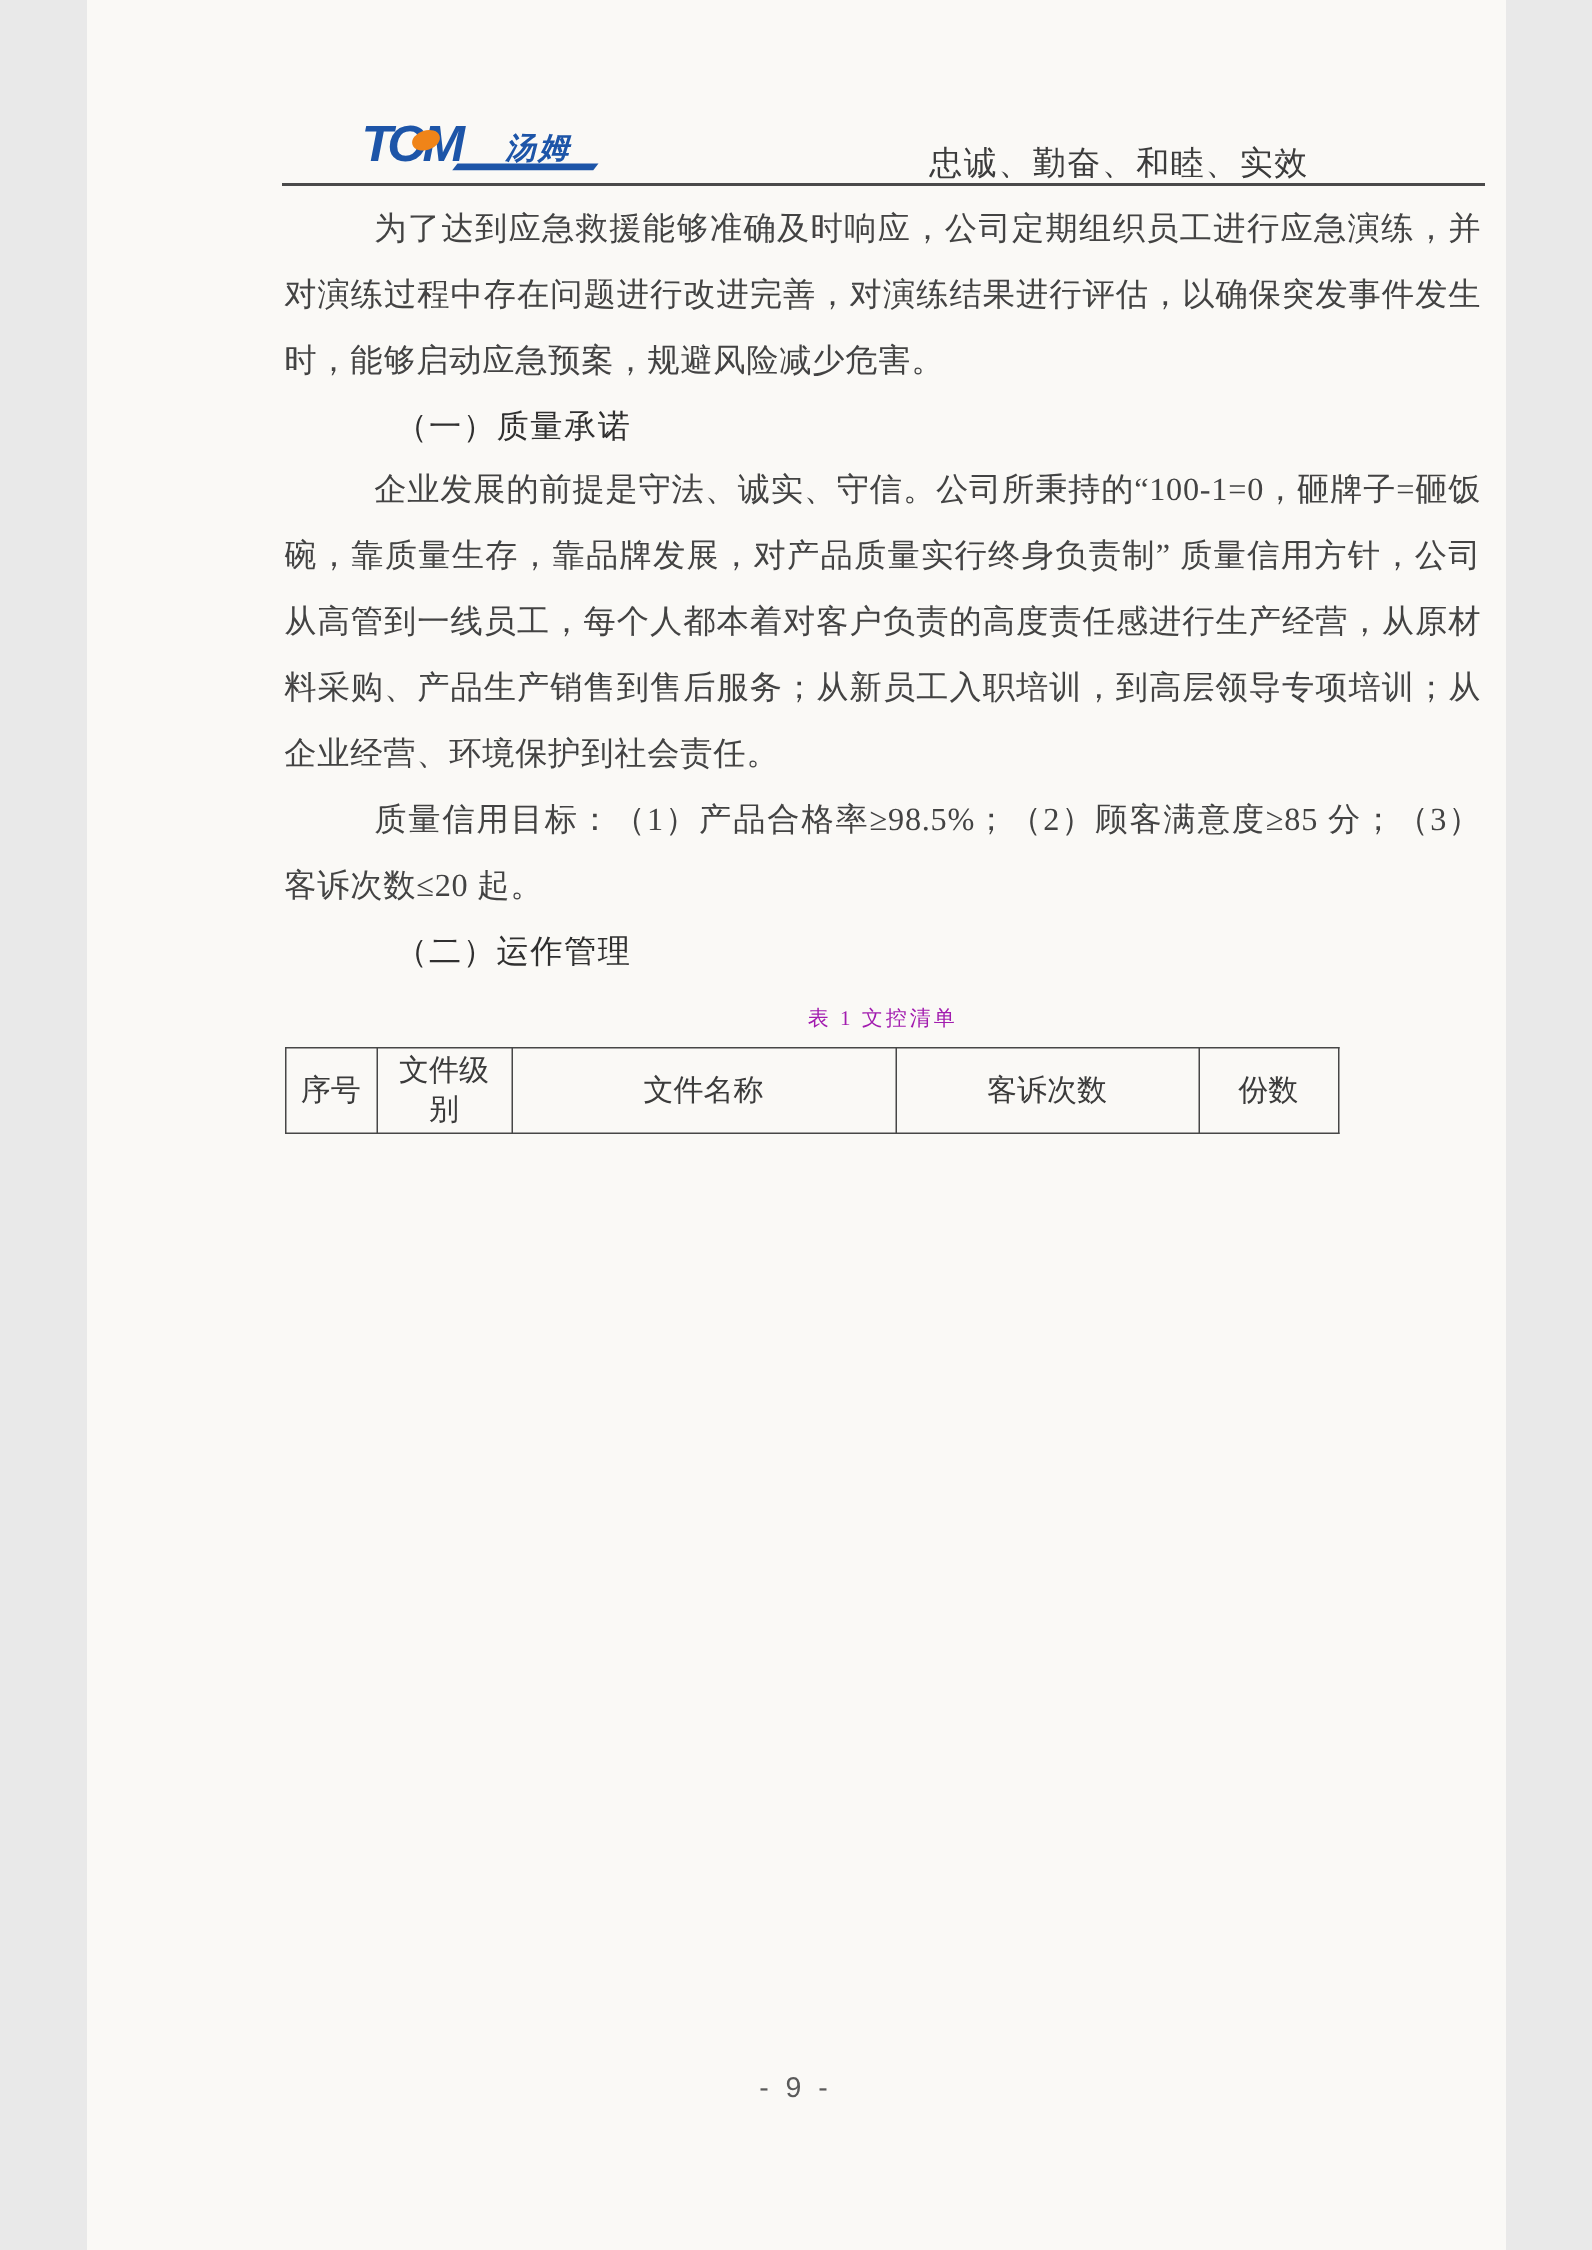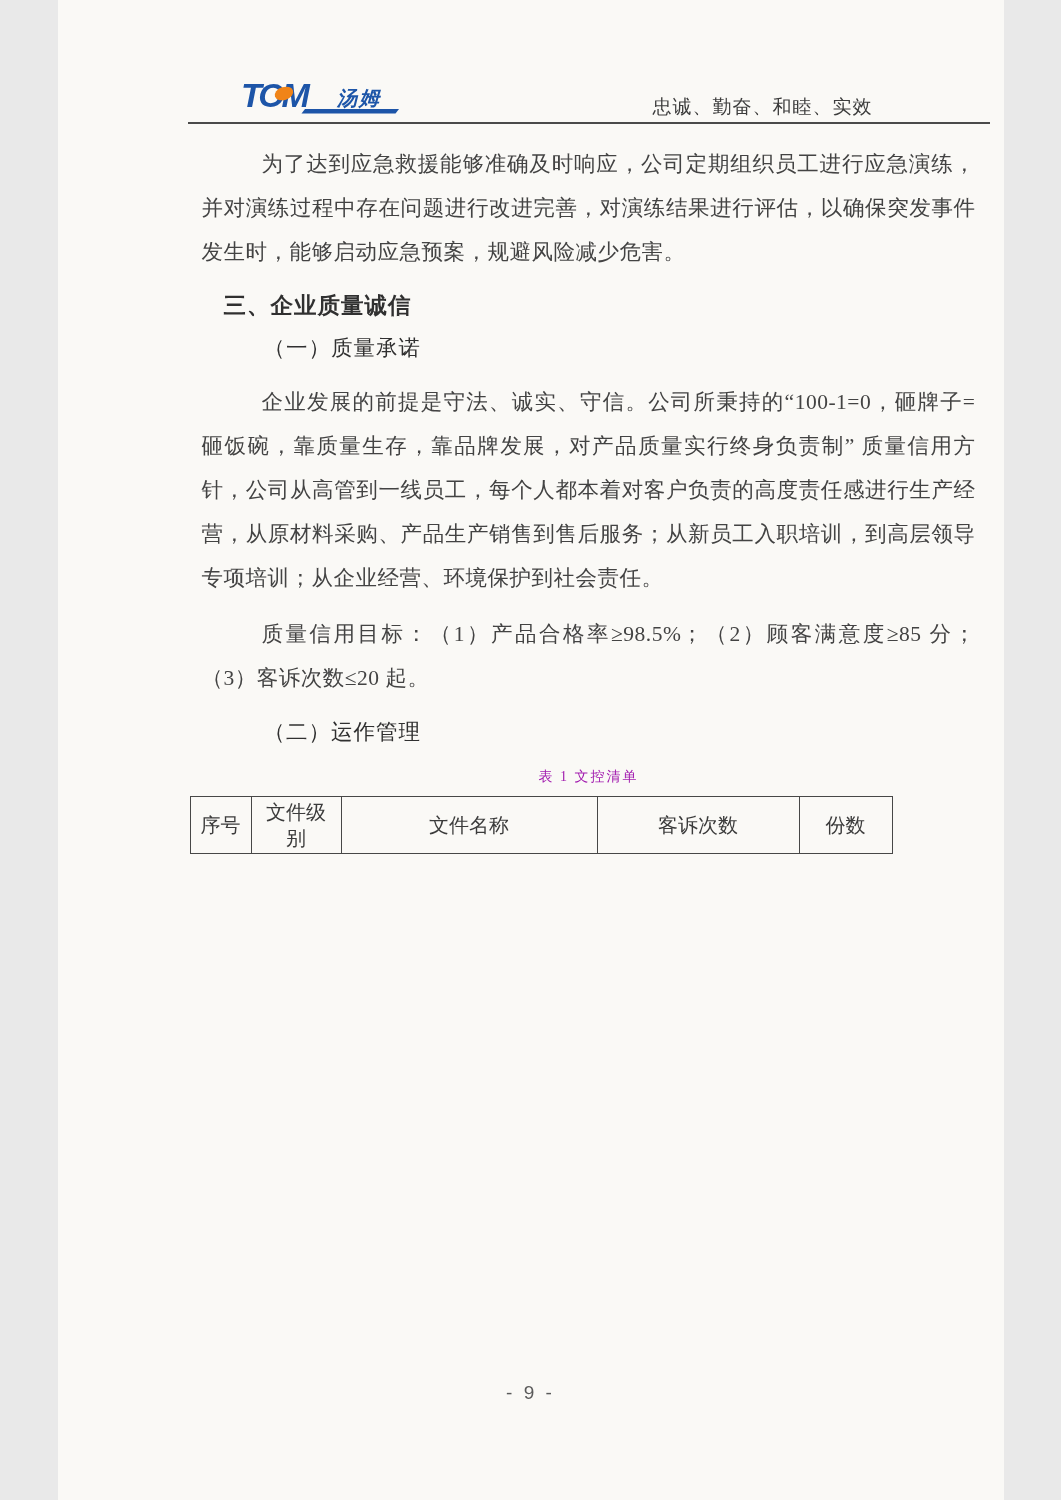--- a/index.html
+++ b/index.html
@@ -11,30 +11,30 @@
     background:#faf9f6;
     font-family:"Liberation Serif","DejaVu Serif",serif;
     color:#434343;
     overflow:hidden;
   }
   
   .logo-wrap { position:absolute; left:183px; top:76px; width:220px; height:44px; }
   .slogan {
     position:absolute; right:131px; top:94px;
     font-family:Liberation Sans, sans-serif;
-    font-size:19px; font-weight:500; letter-spacing:1px; color:#3c3c3c;
+    font-size:22px; font-weight:500; letter-spacing:1px; color:#3c3c3c;
   }
   .header-rule {
     position:absolute; left:130px; top:122px; width:802px; height:0;
     border-top:2px solid #4a4a4a;
   }
   
   .content { position:absolute; left:132px; top:130px; width:798px; }
   .par {
-    margin:12px; font-size:21.5px; line-height:44px;
+    margin:0; font-size:21.5px; line-height:44px;
     text-align:justify; text-indent:60px; color:#434343;
     letter-spacing:0.5px;
   }
   .h-section {
     margin:4px 0 0 34px; font-size:22.5px; line-height:40px;
     font-family:"Liberation Sans","DejaVu Sans",sans-serif;
     font-weight:bold; color:#303030; letter-spacing:1px;
   }
   .h-sub {
     margin:2px 0 0 74px; font-size:21.5px; line-height:40px;
@@ -78,21 +78,20 @@
       <path d="M64 33 L158 33 L154.5 37.5 L60.5 37.5 Z" fill="#1d55a8"></path>
       <text x="96" y="29" font-family="Liberation Sans, DejaVu Sans, sans-serif" font-size="20" font-weight="bold" font-style="italic" fill="#1d55a8" letter-spacing="2">汤姆</text>
     </svg>
   </div>
   <div class="slogan">忠诚、勤奋、和睦、实效</div>
   <div class="header-rule"></div>
 
   <div class="content">
     <p class="par">为了达到应急救援能够准确及时响应，公司定期组织员工进行应急演练，并对演练过程中存在问题进行改进完善，对演练结果进行评估，以确保突发事件发生时，能够启动应急预案，规避风险减少危害。</p>
 
-    <h2 class="h-section">三、企业质量诚信</h2>
     <h3 class="h-sub">（一）质量承诺</h3>
 
     <p class="par">企业发展的前提是守法、诚实、守信。公司所秉持的“100-1=0，砸牌子=砸饭碗，靠质量生存，靠品牌发展，对产品质量实行终身负责制” 质量信用方针，公司从高管到一线员工，每个人都本着对客户负责的高度责任感进行生产经营，从原材料采购、产品生产销售到售后服务；从新员工入职培训，到高层领导专项培训；从企业经营、环境保护到社会责任。</p>
     <p class="par">质量信用目标：（1）产品合格率≥98.5%；（2）顾客满意度≥85 分；（3）客诉次数≤20 起。</p>
 
     <h3 class="h-sub">（二）运作管理</h3>
 
     <div class="table-caption">表 1 文控清单</div>
 
     <table class="doc-table">

